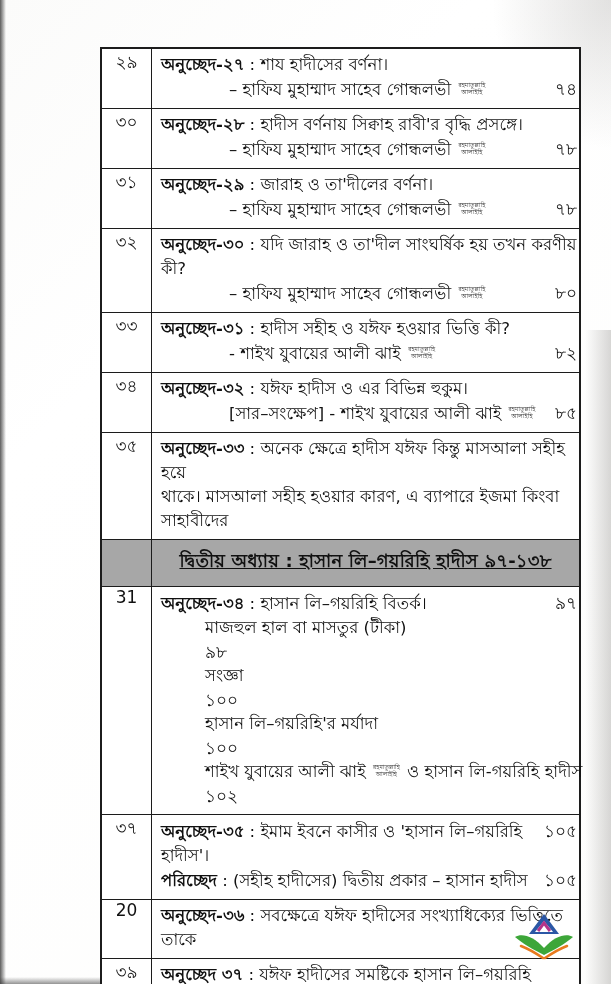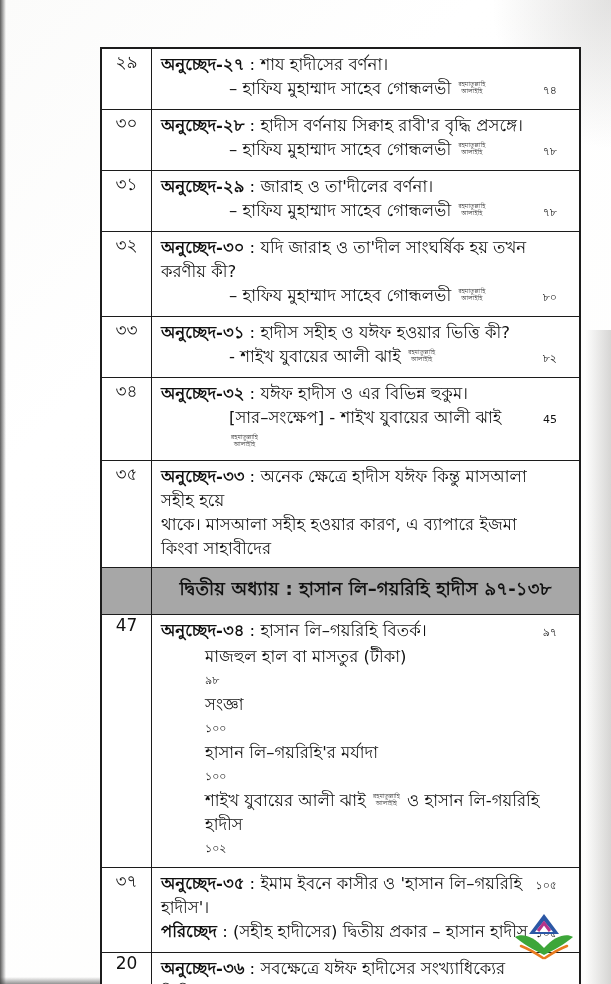--- a/index.html
+++ b/index.html
@@ -30,33 +30,33 @@
     background:#fff;
     box-sizing:border-box;
   }
   .row{display:flex;border-bottom:1.6px solid #1c1c1c;}
   .row:last-child{border-bottom:none;}
   .serial{
     flex:0 0 50px;border-right:1.6px solid #1c1c1c;
     text-align:center;font-size:17px;
     box-sizing:border-box;
   }
-  .content{flex:1;padding:4px 22px 6px 9px;min-width:0;}
+  .content{flex:1;padding:4px 2px 6px 9px;min-width:0;}
   .line{display:flex;align-items:baseline;line-height:24px;font-size:16.5px;}
   .line .txt{flex:1 1 auto;}
-  .line .pg{flex:0 0 auto;margin-left:6px;font-size:11px;}
+  .line .pg{flex:0 0 auto;margin-left:6px;font-size:17px;}
   .ind1{padding-left:68px;}
   .ind2{padding-left:38px;flex-direction:column;}
   .bld{font-weight:bold;}
   .hon{
     display:inline-flex;flex-direction:column;vertical-align:middle;
     font-size:6px;line-height:6.5px;text-align:center;color:#333;
     margin:0 2px;transform:translateY(-2px);
   }
-  .band{background:#a7a7a7;}
+  .band{background:#a7a7a7;text-decoration:underline;}
   .band .serial{padding-top:0;}
   .bandtext{
     text-align:center;font-weight:bold;font-size:18px;
     padding:7px 4px 8px 4px;letter-spacing:.2px;
   }
   .logo{position:absolute;right:36px;bottom:20px;width:62px;height:56px;}
 </style>
 </head>
 <body>
 
@@ -146,41 +146,41 @@
         <div class="serial">৩৪</div>
         <div class="content">
           <div class="line">
             <span class="txt"><span class="bld">অনুচ্ছেদ-৩২</span><span> : যঈফ হাদীস ও এর বিভিন্ন হুকুম।</span></span>
           </div>
           <div class="line ind1">
             <span class="txt"><span>[সার–সংক্ষেপ] - শাইখ যুবায়ের আলী ঝাই </span><span class="hon">
                 <span>রহমাতুল্লাহি</span>
                 <span>আলাইহি</span>
               </span></span>
-            <span class="pg">45</span>
+            <span class="pg">৮৫</span>
           </div>
         </div>
       </div>
       <div class="row">
         <div class="serial">৩৫</div>
         <div class="content">
           <div class="line">
             <span class="txt"><span class="bld">অনুচ্ছেদ-৩৩</span><span> : অনেক ক্ষেত্রে হাদীস যঈফ কিন্তু মাসআলা সহীহ হয়ে</span></span>
           </div>
           <div class="line">
             <span class="txt"><span>থাকে। মাসআলা সহীহ হওয়ার কারণ, এ ব্যাপারে ইজমা কিংবা সাহাবীদের</span></span>
           </div>
         </div>
       </div>
       <div class="row band">
         <div class="serial"></div>
         <div class="content bandtext">দ্বিতীয় অধ্যায় : হাসান লি–গয়রিহি হাদীস ৯৭-১৩৮</div>
       </div>
       <div class="row">
-        <div class="serial">47</div>
+        <div class="serial">31</div>
         <div class="content">
           <div class="line">
             <span class="txt"><span class="bld">অনুচ্ছেদ-৩৪</span><span> : হাসান লি–গয়রিহি বিতর্ক।</span></span>
             <span class="pg">৯৭</span>
           </div>
           <div class="line ind2">
             <span class="txt"><span>মাজহুল হাল বা মাসতুর (টীকা)</span></span>
             <span class="pg">৯৮</span>
           </div>
           <div class="line ind2">

